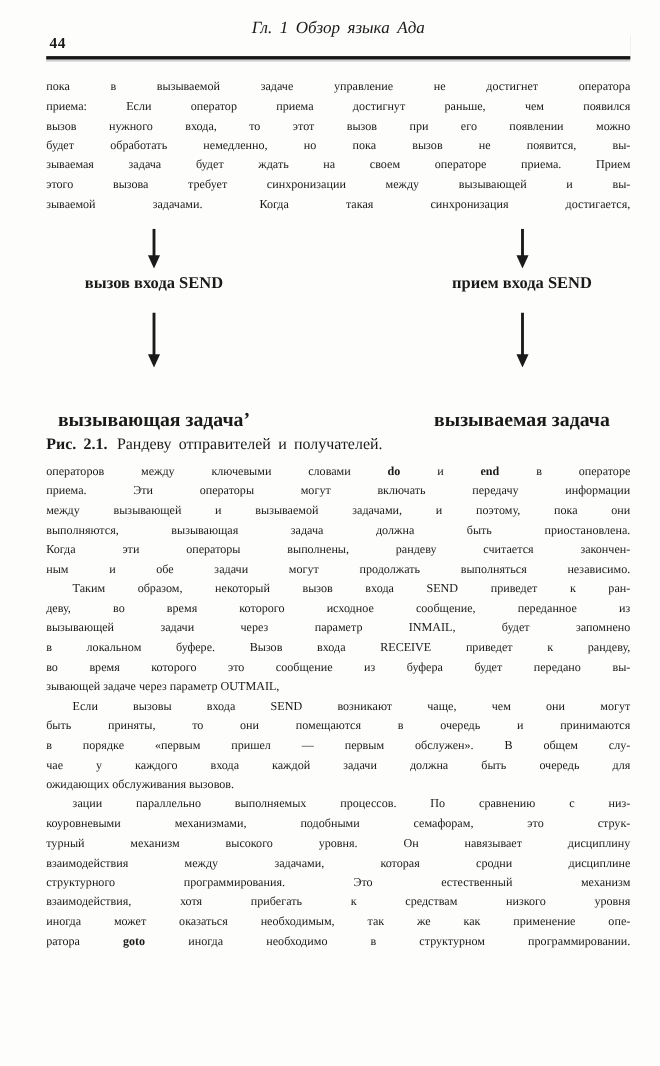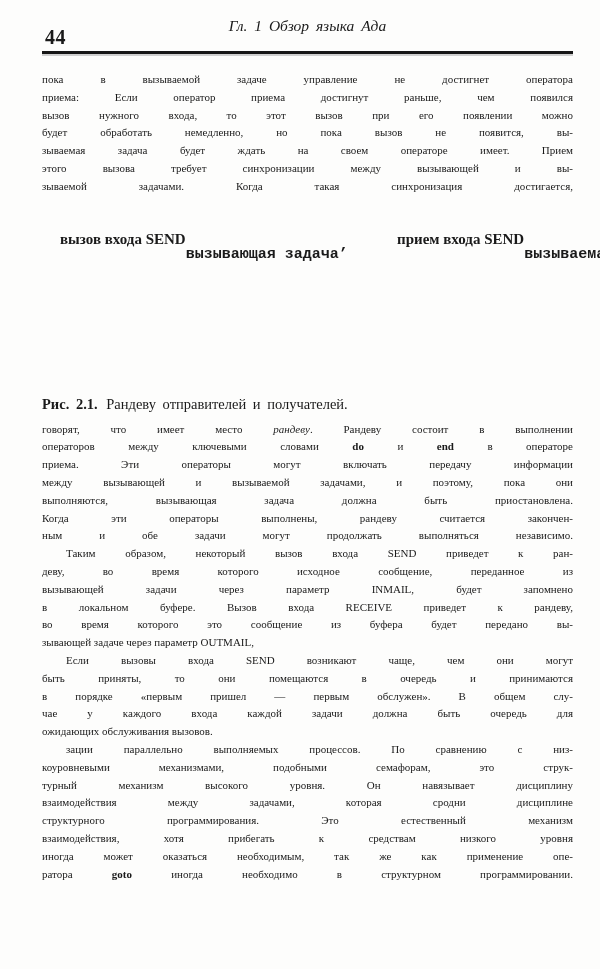--- a/index.html
+++ b/index.html
@@ -15,68 +15,68 @@
 
   
   .header {
     position: relative;
     height: 21px;
     border-bottom: 3px solid #161616;
     box-shadow: 0 2px 0 rgba(70,70,70,.25);
   }
   .page-num {
     position: absolute; left: 3px; bottom: 2px;
-    font-size: 20px; font-weight: bold; letter-spacing: .5px;
+    font-size: 14px; font-weight: bold; letter-spacing: .5px;
   }
   .running-title {
     position: absolute; left: 0; right: 0; bottom: 16px;
     text-align: center; font-style: italic; font-size: 15.5px;
     word-spacing: 3px;
   }
 
   
   .text-block { margin-top: 17px; font-size: 11px; line-height: 17.8px; }
   .text-block.after-fig { margin-top: 8px; }
   .paragraph { margin: 0; }
   .line { white-space: normal; }
   .line.j { text-align: justify; text-align-last: justify; }
   .paragraph.indent .line:first-child { text-indent: 24px; }
   .b { font-weight: bold; }
   .i { font-style: italic; }
 
   
   .figure { position: relative; height: 190px; margin-top: 7px; }
-  .fig-col { position: absolute; top: 0; display: flex; flex-direction: row; align-items: center; }
+  .fig-col { position: absolute; top: 0; display: flex; flex-direction: column; align-items: center; }
   .fig-col.left  { left: 18px;  width: 160px; }
   .fig-col.right { left: 355px; width: 155px; }
   .arrow-1 { margin-top: 5px; }
   .fig-label-top { margin-top: 6px; font-weight: bold; font-size: 15px; white-space: nowrap; }
   .arrow-2 { margin-top: 17px; }
-  .fig-label-bottom { margin-top: 37px; font-weight: bold; font-size: 15px; white-space: nowrap; font-family: Liberation Mono, monospace; }
+  .fig-label-bottom { margin-top: 37px; font-weight: bold; font-size: 18px; white-space: nowrap; }
 
   .caption { margin-top: 2px; font-size: 14.5px; word-spacing: 3px; line-height: 18px; }
   .caption .cap-text { margin-left: 2px; }
 </style>
 </head>
 <body>
 
 <div class="page">
 
   <div class="header">
     <span class="page-num">44</span>
     <span class="running-title">Гл. 1 Обзор языка Ада</span>
   </div>
 
   <div class="text-block" id="text-before">
       <div class="paragraph">
         <div class="line j"><span>пока в вызываемой задаче управление не достигнет оператора</span></div>
         <div class="line j"><span>приема: Если оператор приема достигнут раньше, чем появился</span></div>
         <div class="line j"><span>вызов нужного входа, то этот вызов при его появлении можно</span></div>
         <div class="line j"><span>будет обработать немедленно, но пока вызов не появится, вы-</span></div>
-        <div class="line j"><span>зываемая задача будет ждать на своем операторе имеет. Прием</span></div>
+        <div class="line j"><span>зываемая задача будет ждать на своем операторе приема. Прием</span></div>
         <div class="line j"><span>этого вызова требует синхронизации между вызывающей и вы-</span></div>
         <div class="line j"><span>зываемой задачами. Когда такая синхронизация достигается,</span></div>
       </div>
     </div>
 
   <div class="figure">
     <div class="fig-col left">
       <svg class="arrow-1" width="14" height="36" viewBox="0 0 14 36">
         <line x1="7" y1="0" x2="7" y2="26" stroke="#1a1a1a" stroke-width="2.6"></line>
         <polygon points="1.5,24 12.5,24 7,36" fill="#1a1a1a"></polygon>
@@ -102,21 +102,20 @@
     </div>
   </div>
 
   <div class="caption">
     <span class="b">Рис. 2.1.</span>
     <span class="cap-text">Рандеву отправителей и получателей.</span>
   </div>
 
   <div class="text-block after-fig" id="text-after">
       <div class="paragraph">
-        <div class="line j"><span>говорят, что имеет место </span><span class="i">рандеву</span><span>. Рандеву состоит в выполнении</span></div>
         <div class="line j"><span>операторов между ключевыми словами </span><span class="b">do</span><span> и </span><span class="b">end</span><span> в операторе</span></div>
         <div class="line j"><span>приема. Эти операторы могут включать передачу информации</span></div>
         <div class="line j"><span>между вызывающей и вызываемой задачами, и поэтому, пока они</span></div>
         <div class="line j"><span>выполняются, вызывающая задача должна быть приостановлена.</span></div>
         <div class="line j"><span>Когда эти операторы выполнены, рандеву считается закончен-</span></div>
         <div class="line j"><span>ным и обе задачи могут продолжать выполняться независимо.</span></div>
       </div>
       <div class="paragraph indent">
         <div class="line j"><span>Таким образом, некоторый вызов входа SEND приведет к ран-</span></div>
         <div class="line j"><span>деву, во время которого исходное сообщение, переданное из</span></div>

